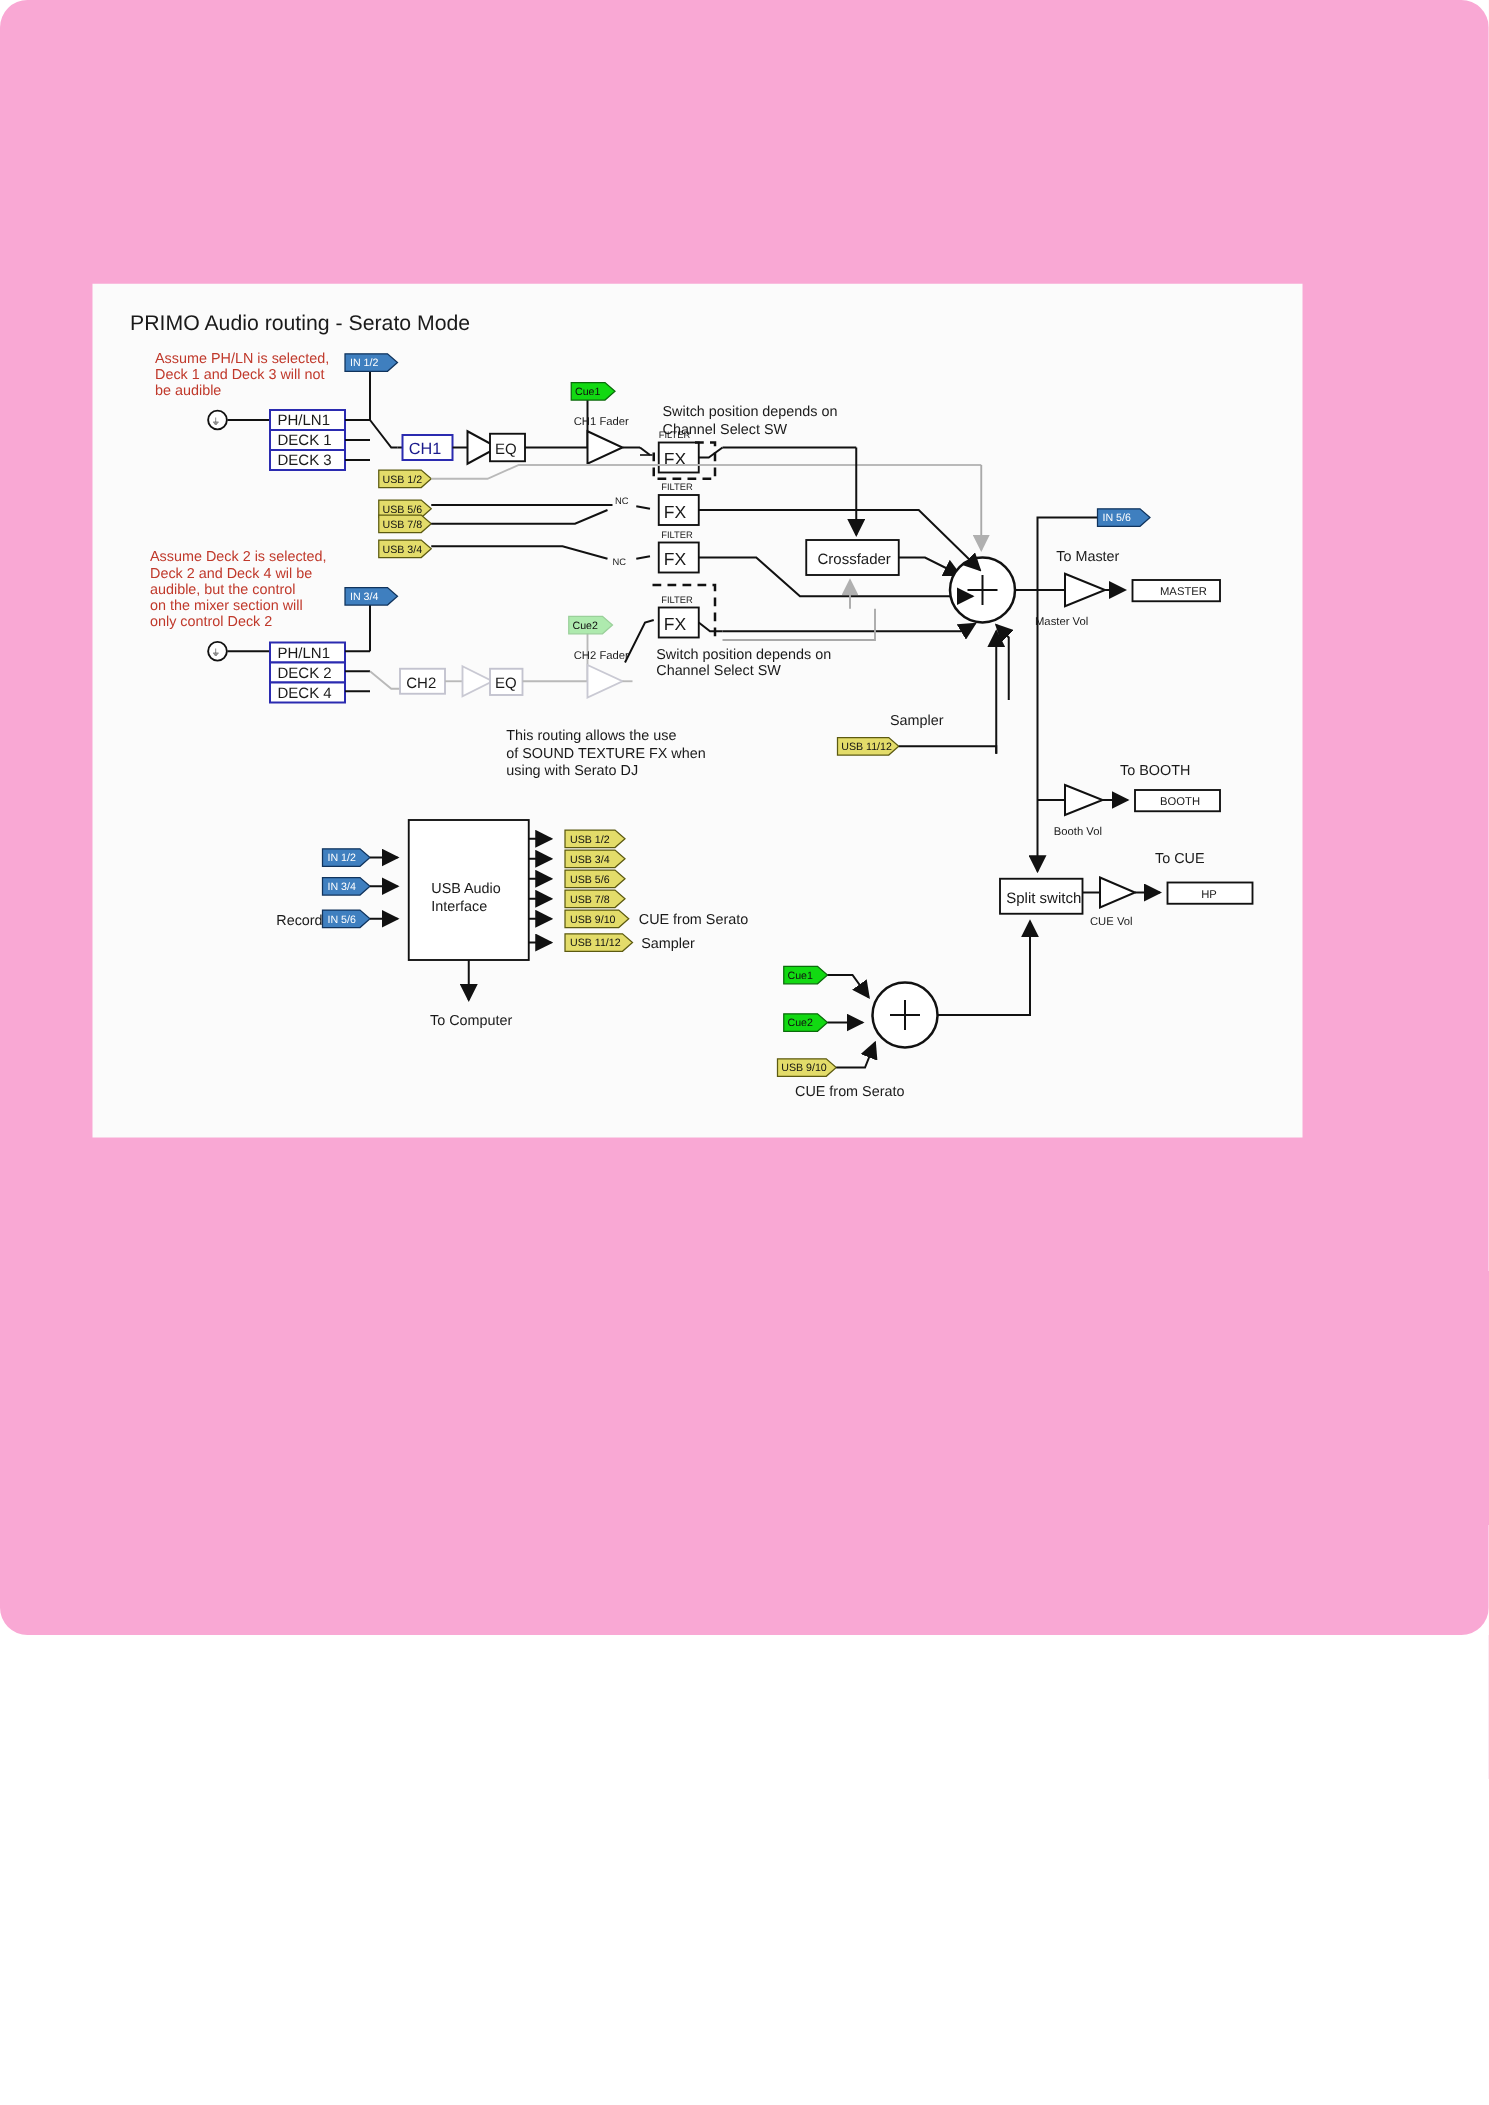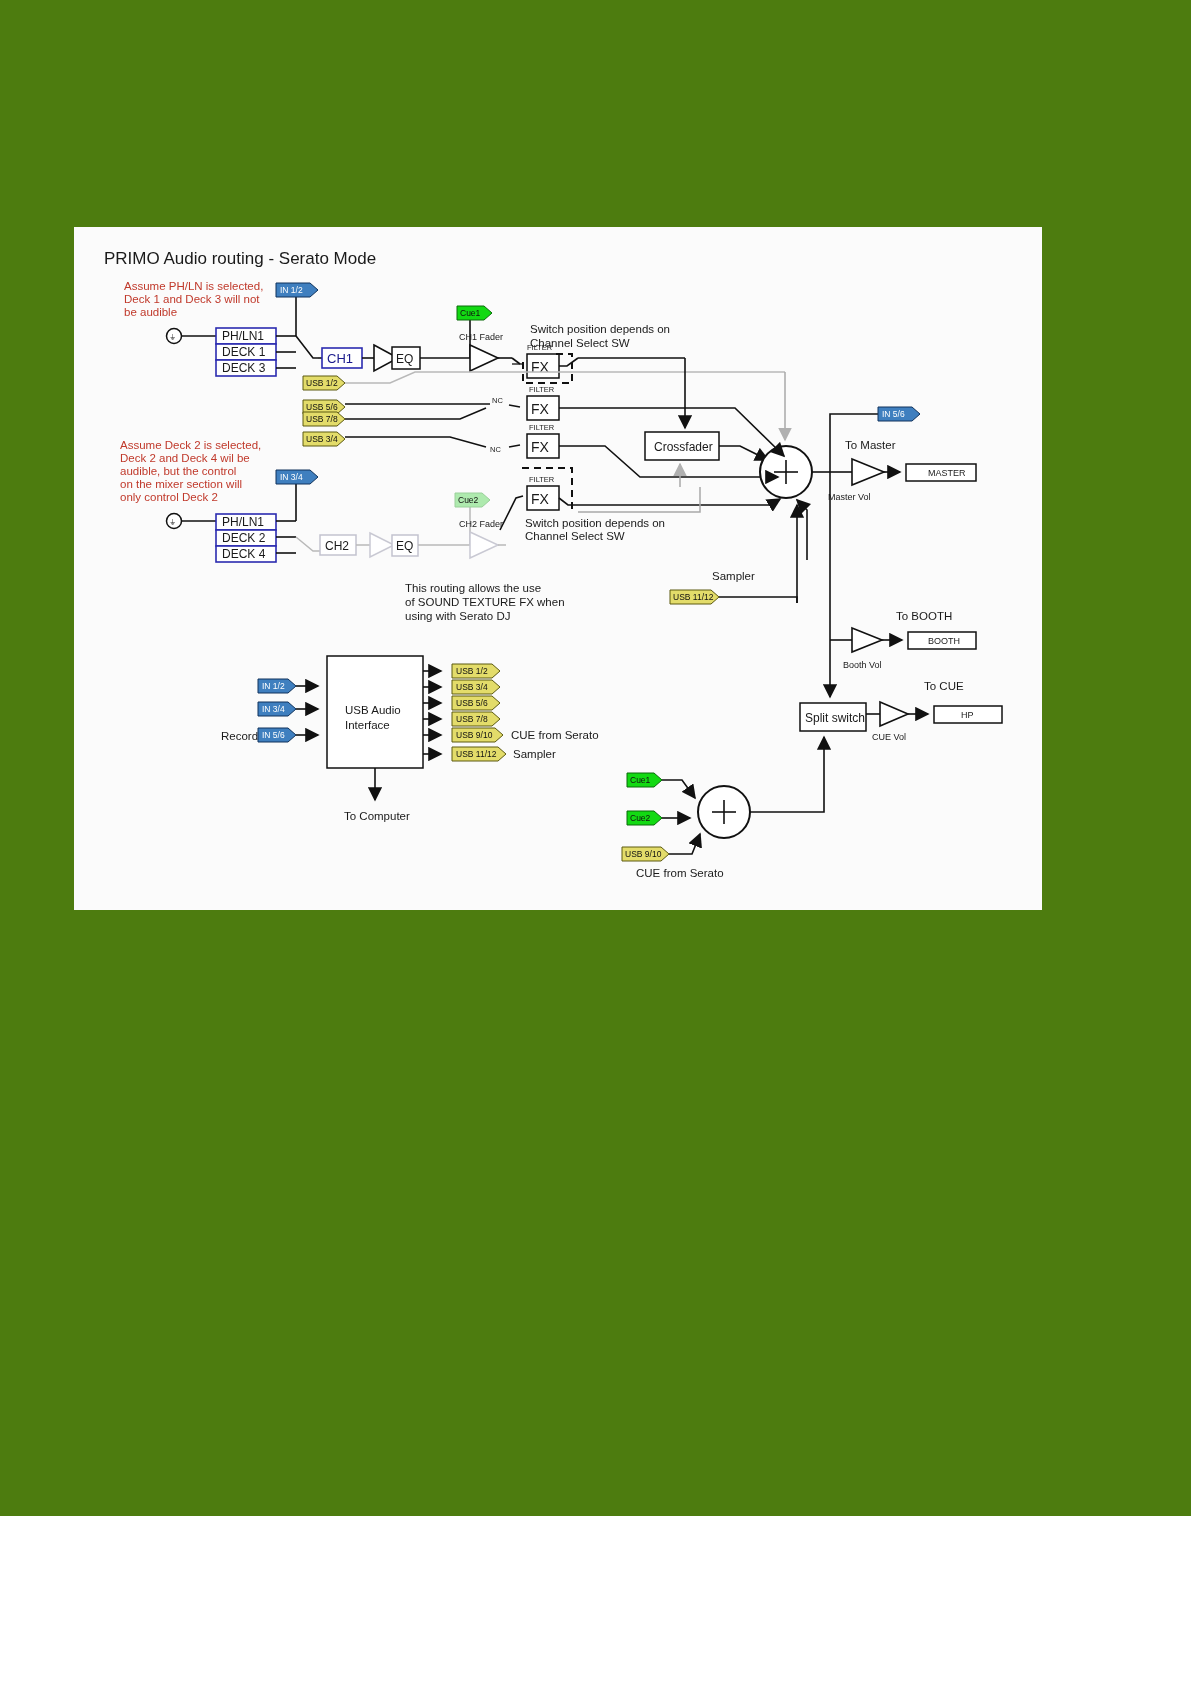--- a/index.html
+++ b/index.html
@@ -1,17 +1,17 @@
 <!DOCTYPE html>
 <html><head>
 <meta charset="utf-8">
 <style>
   html,body{margin:0;padding:0;background:#ffffff;}
   body{font-family:"Liberation Sans", sans-serif;}
-  #page{position:relative;width:1191px;height:1516px;background:#4d7c0f;overflow:hidden;}
+  #page{position:relative;width:1191px;height:1308px;background:#f9a8d4;overflow:hidden;border-radius:22px;}
   #canvas{position:absolute;left:0;top:0;width:1191px;height:1684px;}
   .diagram-bg{fill:#fbfbfb;stroke:none;}
   text{font-family:"Liberation Sans", sans-serif;fill:#1a1a1a;}
   .t-title{font-size:17px;}
   .t-note-red{font-size:11.5px;fill:#c0392b;}
   .t-label{font-size:11.5px;}
   .t-label-sm{font-size:9px;}
   .t-label-xs{font-size:7.5px;}
   .t-box{font-size:12px;}
   .t-box-blue{font-size:13px;fill:#1a1a8c;}

